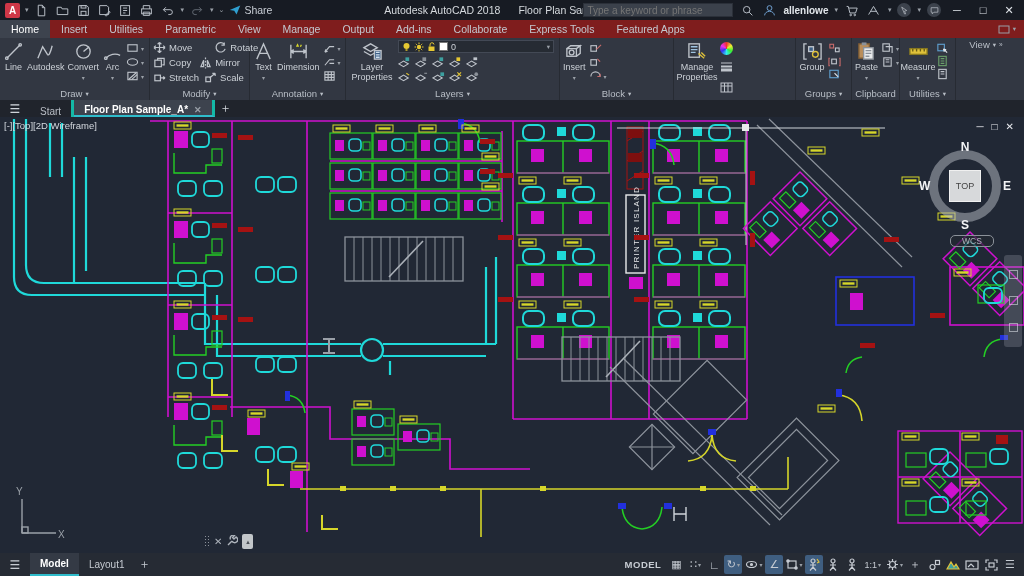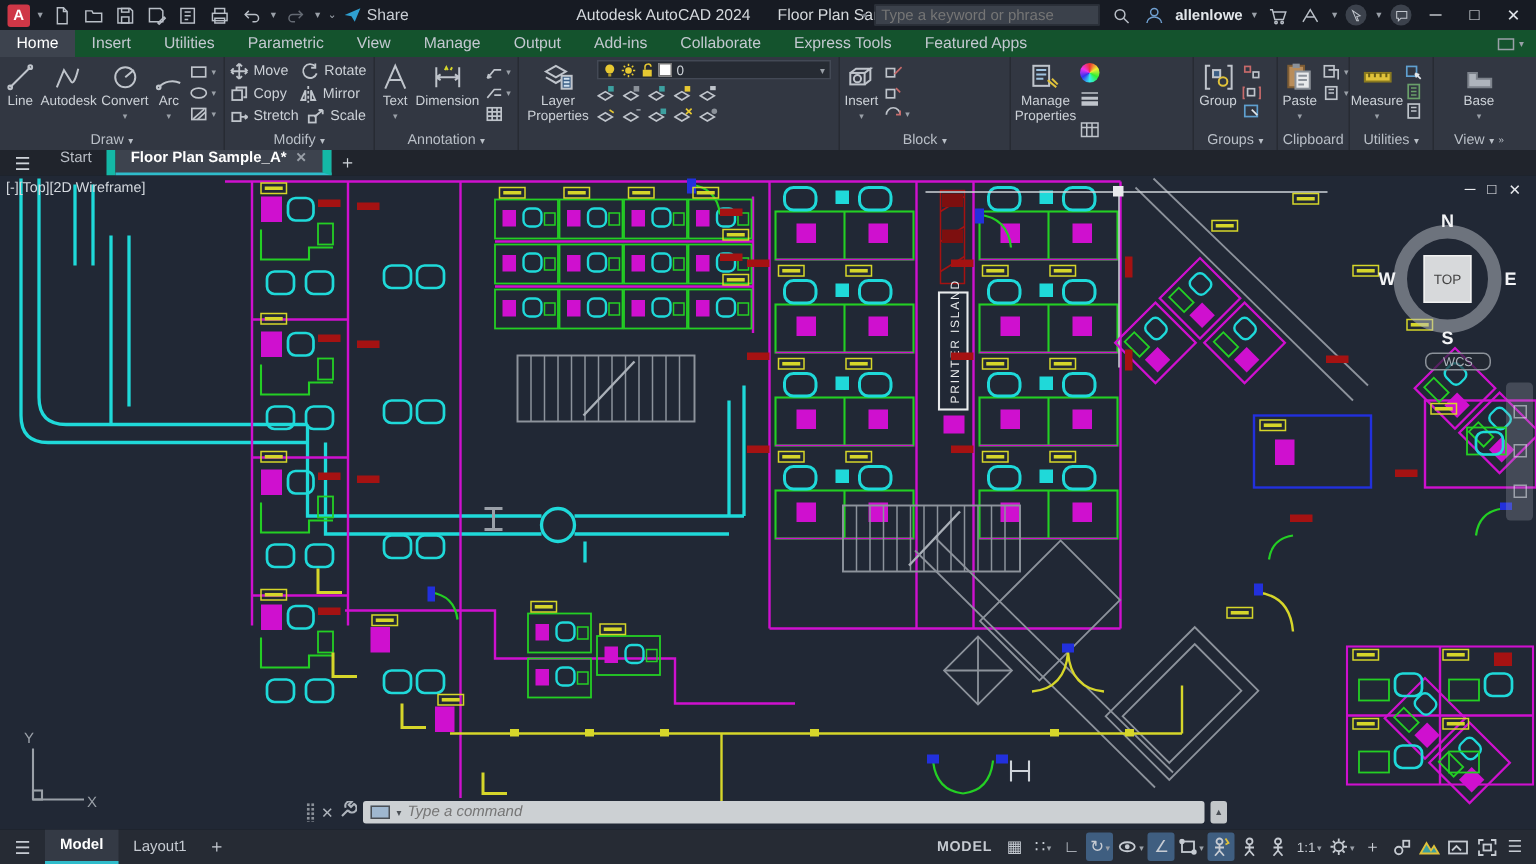--- a/index.html
+++ b/index.html
@@ -18,21 +18,21 @@
   .tb-title{position:absolute;left:0;right:0;text-align:center;pointer-events:none;color:#d6dade;font-size:10.5px}
   .tb-title span{margin:0 9px}
   .tb-right{margin-left:auto;display:flex;align-items:center;gap:6px;z-index:2}
   .searchbox{width:150px;height:14px;background:#3b414b;border:1px solid #2b3039;display:flex;align-items:center;padding:0 3px}
   .searchbox input{background:transparent;border:0;outline:0;width:100%;font-size:10px;color:#9aa0a8;font-family:"Liberation Sans",sans-serif}
   .round-ic{width:14px;height:14px;border-radius:50%;background:#3c424c;display:flex;align-items:center;justify-content:center}
   .round-ic svg{stroke:#c2c7ce;fill:none;stroke-width:1.2}
   .winbtn{width:20px;text-align:center;color:#dfe3e8;font-size:11px}
 
   
-  .ribbontabs{height:18px;background:#14532d;display:flex;align-items:stretch;font-size:10.5px;color:#c3c8d0;flex:0 0 auto}
+  .ribbontabs{height:18px;background:#7f1d1d;display:flex;align-items:stretch;font-size:10.5px;color:#c3c8d0;flex:0 0 auto}
   .rtab{padding:0 11px;display:flex;align-items:center}
   .rtab.active{background:#3d434e;color:#fff}
   .rtabs-end{margin-left:auto;display:flex;align-items:center;padding:0 8px;gap:3px;color:#9aa0a8}
 
   
   .ribbon{height:62px;background:#323742;display:flex;flex:0 0 auto}
   .panel{border-right:1px solid #272b33;display:flex;flex-direction:column}
   .pbody{flex:1;display:flex;padding:2px 3px;gap:3px;align-items:flex-start}
   .plabel{height:13px;display:flex;align-items:center;justify-content:center;gap:3px;font-size:9.5px;color:#b9bfc7}
   .plabel .c{font-size:6.5px}
@@ -48,21 +48,21 @@
   .sel .c{margin-left:auto;font-size:6.5px;color:#9aa0a8}
   .swatch{width:9px;height:9px;background:#fff;border:1px solid #777}
   .lwline{height:2px;background:#cfd3d8;width:38px}
   .ltline{height:1px;background:#cfd3d8;width:24px}
   .layerrow{display:flex;gap:4px;padding-top:1px}
   .wheel{width:13px;height:13px;border-radius:50%;background:conic-gradient(#e33,#ee3,#3e3,#3ee,#33e,#e3e,#e33)}
 
   
   .filetabs{height:17px;background:#20242c;display:flex;align-items:stretch;font-size:10px;color:#b8bdc5;flex:0 0 auto}
   .ft-menu{width:30px;display:flex;align-items:center;justify-content:center;color:#cfd4da;font-size:12px}
-  .ftab{padding:0 10px;display:flex;align-items:flex-start;gap:6px;border-right:6px solid #14b8a6}
+  .ftab{padding:0 10px;display:flex;align-items:flex-end;gap:6px;border-right:3px solid #14b8a6}
   .ftab.active{background:#3d434e;color:#fff;border-bottom:2px solid #2fbccb;font-weight:bold}
   .ftab .x{font-size:9px;color:#9aa0a8}
   .ft-add{width:22px;display:flex;align-items:center;justify-content:center;color:#cfd4da;font-size:12px}
 
   
   .canvas{position:relative;flex:1;background:#212835;overflow:hidden}
   .canvas svg.plan{position:absolute;inset:0;width:100%;height:100%}
   .vp-label{position:absolute;top:3px;left:4px;font-size:9.5px;color:#d4d9df;z-index:3}
   .vp-controls{position:absolute;top:4px;right:10px;display:flex;gap:8px;color:#e8eaee;font-size:10px;z-index:3}
   .viewcube{position:absolute;top:26px;right:16px;width:86px;height:86px;z-index:3}
@@ -160,21 +160,21 @@
       </span>
     <span class="tb-caret">▾</span>
     <span class="tb-caret">⌄</span>
     <span class="share">
       <svg viewBox="0 0 16 16" width="12" height="12">
           <path d="M1,8 L15,2 L10,14 L7,9 z"></path>
         </svg>
       <span>Share</span>
     </span>
     <div class="tb-title">
-      <span>Autodesk AutoCAD 2024</span><span>Floor Plan Sample_A.dwg</span>
+      <span>Autodesk AutoCAD 2018</span><span>Floor Plan Sample_A.dwg</span>
     </div>
     <div class="tb-right">
       <span style="color:#6f757e;font-size:7px">◂</span>
       <span class="searchbox">
         <input placeholder="Type a keyword or phrase" style="">
       </span>
       <span class="tb-ic">
           <svg viewBox="0 0 16 16" width="13" height="13">
             <circle cx="7" cy="7" r="4"></circle>
             <path d="M10,10 L14,14"></path>
@@ -295,21 +295,21 @@
         </span>
       </div>
       <div class="plabel">
           <span>Draw</span>
           <span class="c">▾</span>
         </div>
     </div>
 
     <div class="panel" style="width:100px">
       <div class="pbody" style="flex-direction:column;gap:0">
-        <div style="display:flex;gap:8px">
+        <div style="display:flex;gap:22px">
           <span class="smbtn">
               <svg viewBox="0 0 14 13">
                 <path d="M7,1 v11 M1,6.5 h12 M7,1 l-2,2 M7,1 l2,2 M7,12 l-2,-2 M7,12 l2,-2 M1,6.5 l2,-2 M1,6.5 l2,2 M13,6.5 l-2,-2 M13,6.5 l-2,2"></path>
               </svg>
               <span>Move</span>
             </span>
           <span class="smbtn">
               <svg viewBox="0 0 14 13">
                 <path d="M11,3 A 5 5 0 1 0 12,8"></path>
                 <path d="M11,1 v3 h-3"></path>
@@ -490,20 +490,24 @@
               </span>
             <span class="mini">
                 <svg viewBox="0 0 14 12">
                   <path d="M1,7 l5,-3 5,3 -5,3 z"></path>
                   <circle cx="11" cy="3" r="2" fill="#8b9199" stroke="none"></circle>
                 </svg>
               </span>
           </span>
         </span>
       </div>
+      <div class="plabel">
+          <span>Layers</span>
+          <span class="c">▾</span>
+        </div>
     </div>
 
     <div class="panel" style="width:114px">
       <div class="pbody">
         <span class="bigbtn">
             <svg viewBox="0 0 22 22">
               <rect x="3" y="8" width="10" height="8"></rect>
               <path d="M3,8 l4,-3 h10 l-4,3 M13,8 l4,-3 v8 l-4,3"></path>
               <circle cx="8" cy="12" r="2.5"></circle>
             </svg>
@@ -669,29 +673,20 @@
             </span>
         </span>
       </div>
       <div class="plabel">
           <span>Utilities</span>
           <span class="c">▾</span>
         </div>
     </div>
 
     <div class="panel" style="width:60px;border-right:0">
-      <div class="pbody" style="justify-content:center">
-        <span class="bigbtn" style="width:30px">
-            <svg viewBox="0 0 22 22">
-              <path d="M3,18 V8 h6 v4 h10 v6 z" fill="#aeb4bc" stroke="#7d838c"></path>
-            </svg>
-            <span>Base</span>
-            <span class="c">▾</span>
-          </span>
-      </div>
       <div class="plabel">
           <span>View</span>
           <span class="c">▾</span>
           <span class="c">»</span>
         </div>
     </div>
   </div>
 
   <div class="filetabs">
     <span class="ft-menu">☰</span>
@@ -1060,25 +1055,20 @@
       <i></i>
       <i></i>
     </div>
 
     <div class="commandbar">
       <span class="cmd-grip"></span>
       <span class="cmd-x">✕</span>
       <span class="cmd-wrench"><svg width="12" height="12" viewBox="0 0 12 12">
             <path d="M2,10 L6,6 M6,6 a3,3 0 1 0 4,-4 l-2,2 -1.5,-1.5 2,-2 a3,3 0 0 0 -4,4"></path>
           </svg></span>
-      <span class="cmd-input">
-        <span class="cmd-win"></span>
-        <span class="c">▾</span>
-        <input placeholder="Type a command" style="">
-      </span>
       <span class="cmd-up">▲</span>
     </div>
   </div>
 
   <div class="statusbar">
     <span class="sb-menu">☰</span>
     <span class="stab active">Model</span>
     <span class="stab">Layout1</span>
     <span class="sb-add">＋</span>
 

